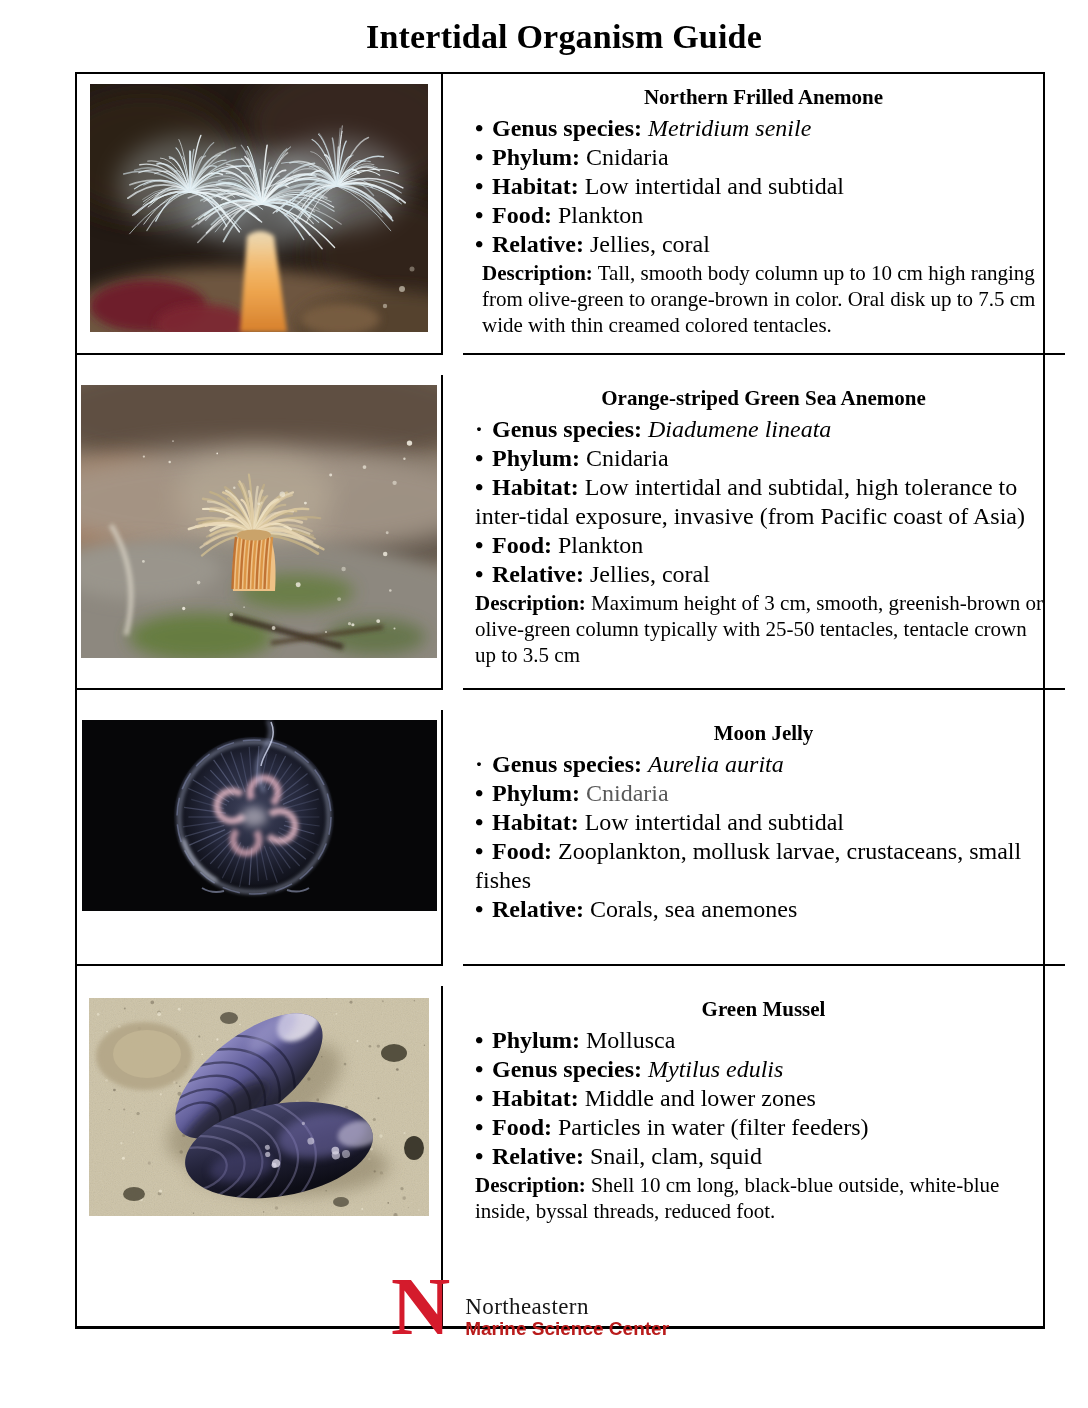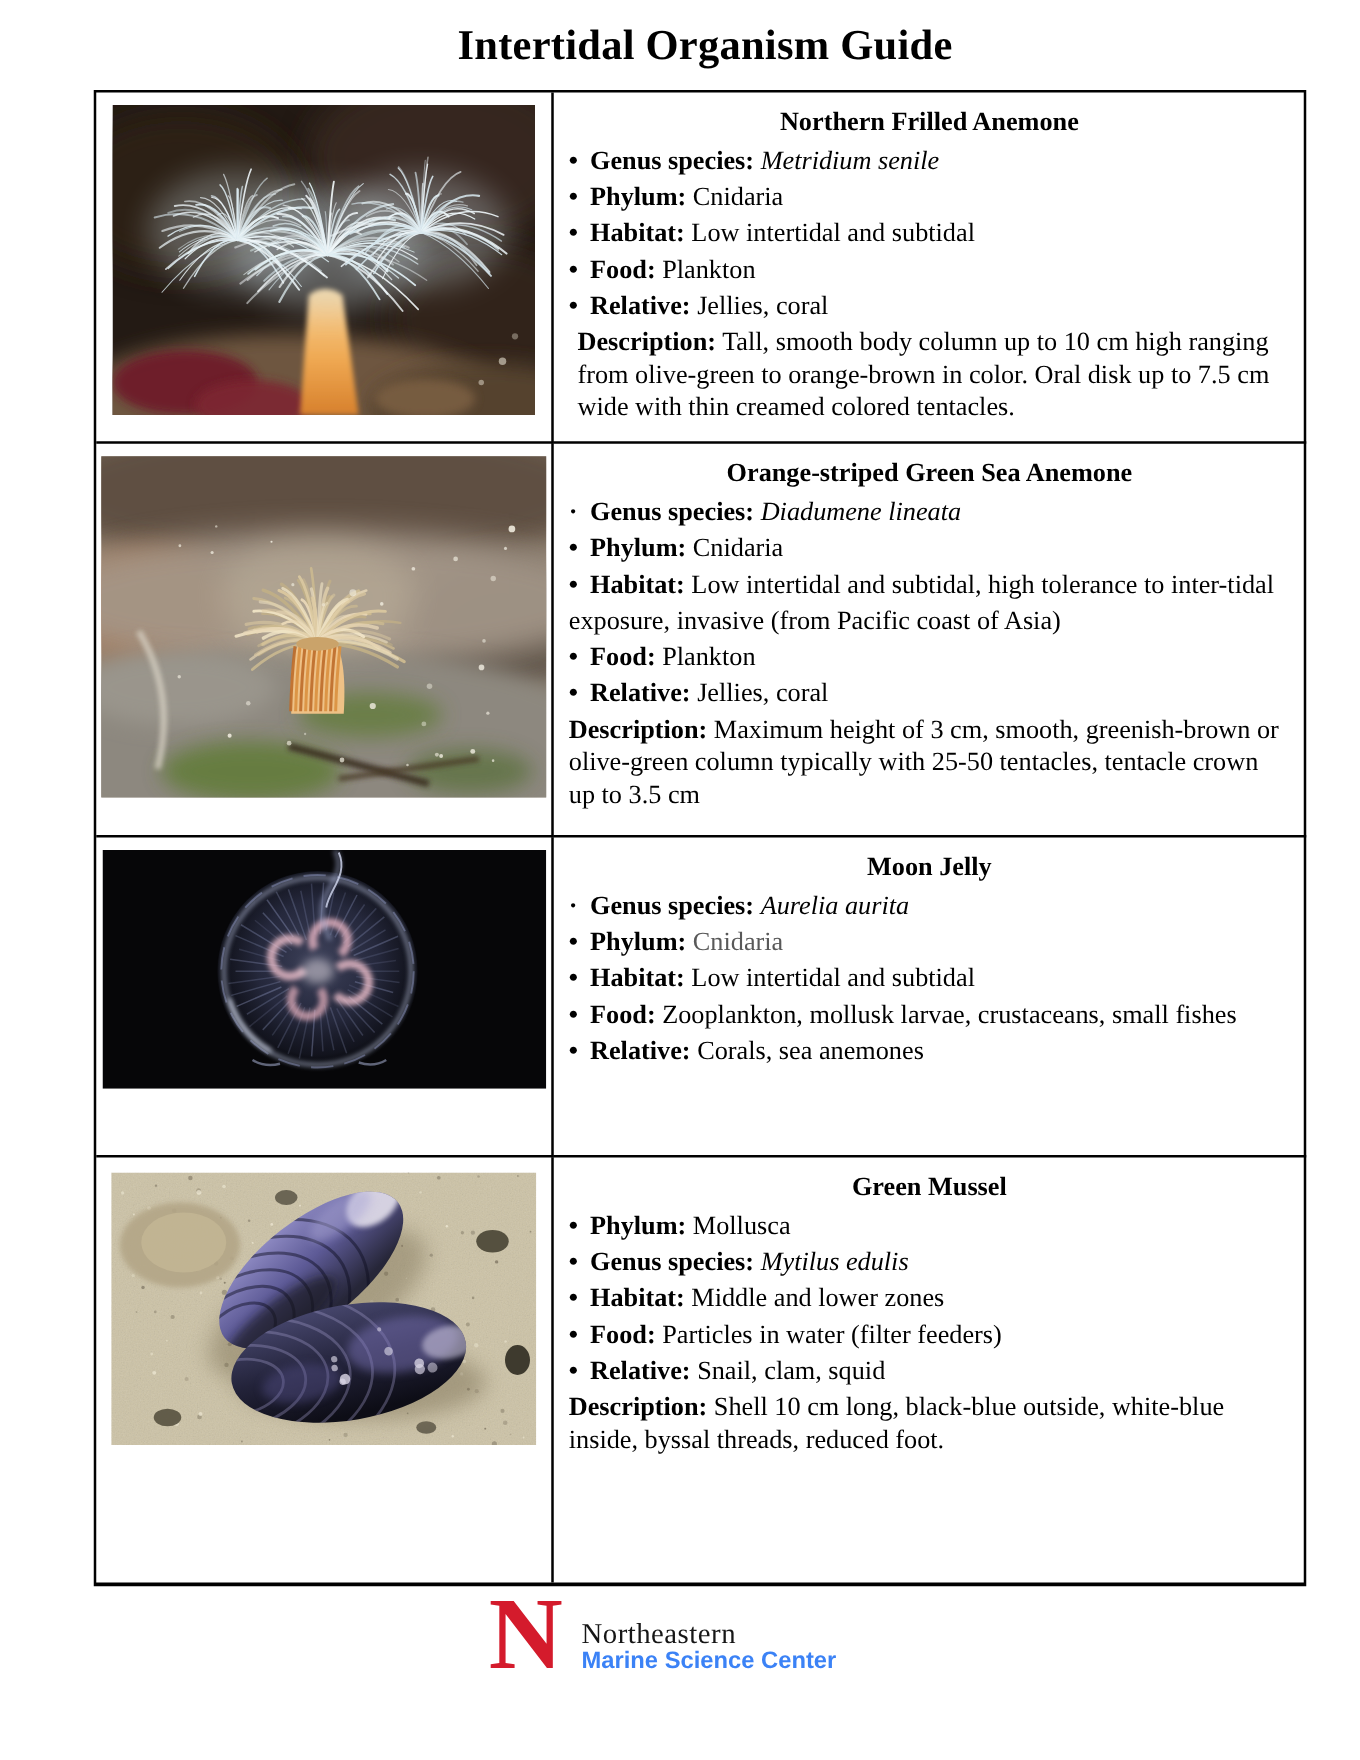--- a/index.html
+++ b/index.html
@@ -9,39 +9,39 @@
   }
   .page-title{
     position:absolute;top:18px;left:0;width:1088px;text-align:center;
     font-size:34px;font-weight:bold;letter-spacing:.2px;padding-left:20px;
   }
   .guide-table{
     position:absolute;left:75px;top:72px;width:970px;
     border:2px solid #000;border-bottom-width:3px;
     display:grid;grid-template-columns:366px 602px;
     grid-template-rows:281px 315px 256px 340px;
-    background:#fff;box-sizing:border-box;
+    background:#fff;box-sizing:border-box;gap:20px;
   }
   .cell{box-sizing:border-box;overflow:hidden;}
   .c-left{border-right:2px solid #000;display:flex;justify-content:center;align-items:flex-start;padding-top:10px;}
   .rb{border-bottom:2px solid #000;}
   .c-info{padding:8px 13px 0 12px;}
   .org-name{text-align:center;font-weight:bold;font-size:21px;line-height:30px;margin-bottom:2px;}
-  .field{font-size:21px;line-height:29px;}
+  .field{font-size:24px;line-height:29px;}
   .bullet{display:inline-block;width:17px;font-weight:bold;}
   .flabel{font-weight:bold;}
   .fvalue-genus{font-style:italic;}
   .desc{font-size:21px;line-height:26px;margin:1px 0 0 0;}
   .desc-indent{padding-left:7px;}
   .photo{display:block;}
   .footer{position:absolute;left:391px;top:1274px;display:flex;align-items:flex-start;}
   .logo-n{font-size:82px;line-height:66px;font-weight:bold;font-family:"Liberation Serif",serif;}
   .logo-text{margin-left:15px;margin-top:22px;}
   .footer-org{font-size:23px;line-height:22px;letter-spacing:.4px;color:#161616;}
-  .footer-dept{font-size:19px;line-height:22px;font-weight:bold;font-family:"Liberation Sans","DejaVu Sans",sans-serif;color:#3b82f6;}
+  .footer-dept{font-size:19px;line-height:22px;font-weight:bold;font-family:"Liberation Sans","DejaVu Sans",sans-serif;color:#b91c1c;}
 </style>
 </head>
 <body>
 
 <svg width="0" height="0" style="position:absolute">
   <defs>
     <filter id="b2" x="-40%" y="-40%" width="180%" height="180%">
         <feGaussianBlur stdDeviation="2"></feGaussianBlur>
       </filter>
     <filter id="b4" x="-60%" y="-60%" width="220%" height="220%">

